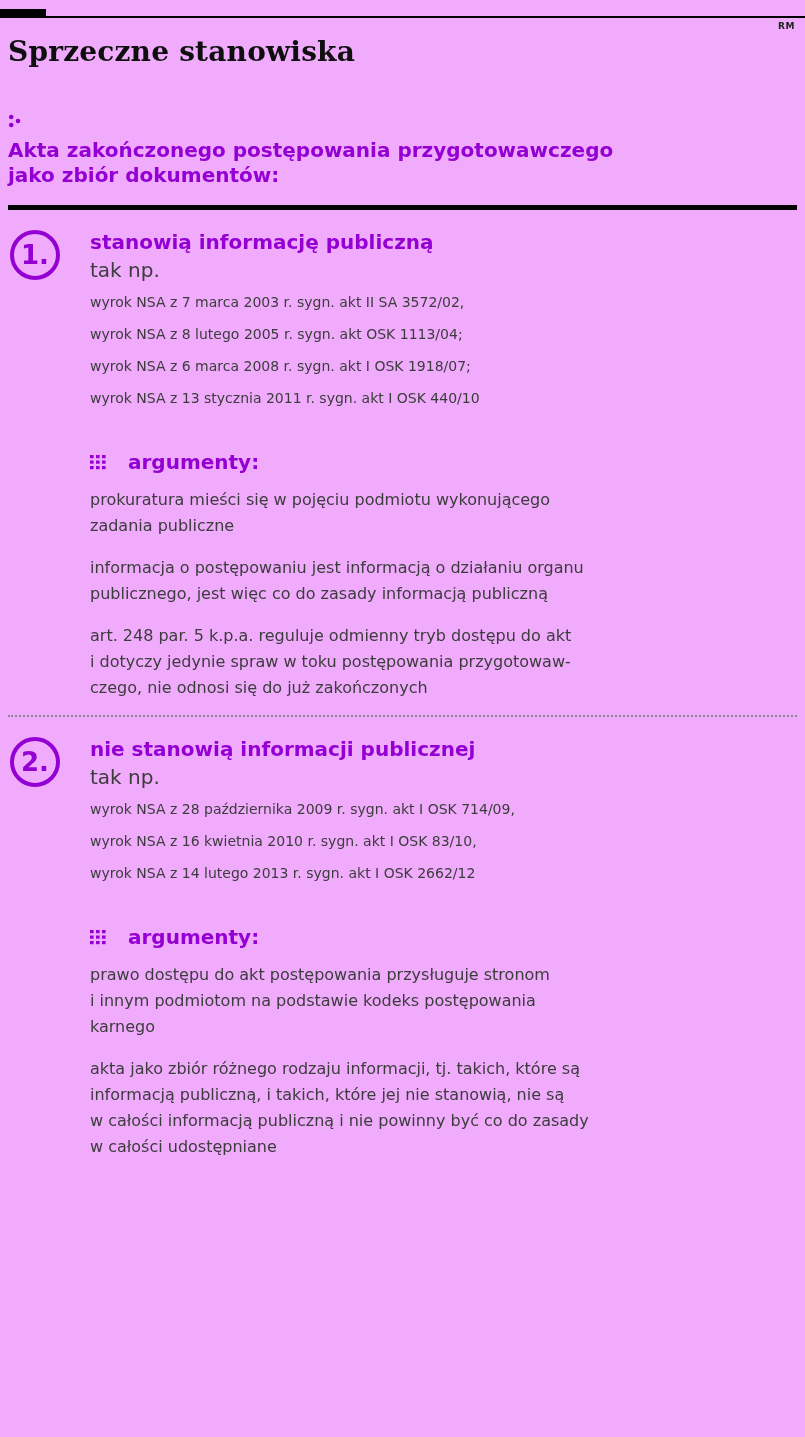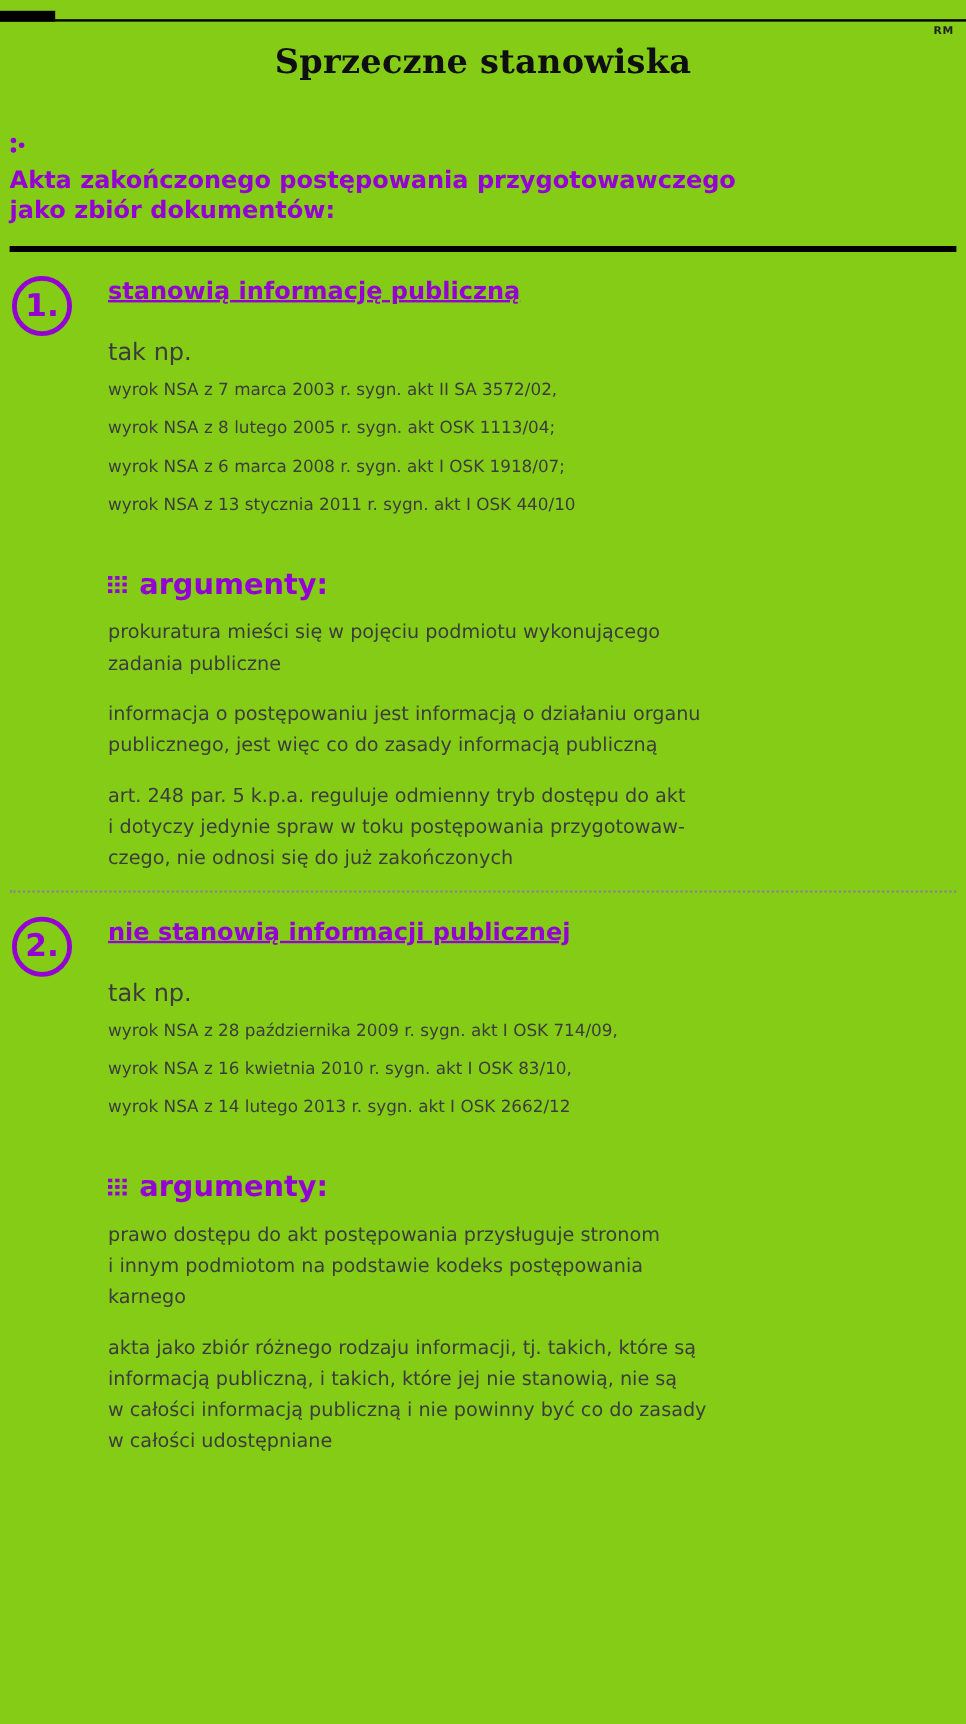--- a/index.html
+++ b/index.html
@@ -12,21 +12,21 @@
     font-family:"DejaVu Sans","Liberation Sans",sans-serif;
     color:var(--text);
     width:805px;
   }
   .page{
     width:805px;
     height:1437px;
     overflow:hidden;
     padding:0 8px;
     position:relative;
-    background:#84cc16;
+    background:#f0abfc;
   }
   
   .top-rule{
     margin:8px -8px 0 -8px;
     height:10px;
     border-bottom:2px solid #000;
     position:relative;
   }
   .top-rule-block{
     position:absolute;
@@ -45,21 +45,20 @@
     margin-top:3px;
     padding-right:2px;
   }
   .title{
     font-family:"DejaVu Serif","Liberation Serif",serif;
     font-size:28px;
     font-weight:bold;
     color:#0f0f0f;
     margin:4px 0 0 0;
     letter-spacing:0.2px;
-    text-align:center;
   }
   .lead{
     display:flex;
     align-items:flex-start;
     gap:8px;
     margin-top:40px;
     flex-direction:column;
   }
   .lead-icon{
     flex:none;
@@ -98,24 +97,23 @@
     font-weight:bold;
     font-size:26px;
     line-height:1;
   }
   .item-title{
     margin:10px 0 0 0;
     color:var(--accent);
     font-weight:bold;
     font-size:20px;
     line-height:24px;
-    text-decoration:underline;
   }
   .intro{
-    margin-top:23px;
+    margin-top:0;
     font-size:20px;
     line-height:32px;
   }
   .cases{
     font-size:14px;
     line-height:32px;
     white-space:pre-line;
   }
   .args-header{
     display:flex;
@@ -123,21 +121,22 @@
     gap:9px;
     margin-top:36px;
   }
   .grid-icon{
     flex:none;
     color:var(--accent);
   }
   .args-label{
     color:var(--accent);
     font-weight:bold;
-    font-size:24px;
+    font-size:20px;
+    margin-left:12px;
   }
   .arg{
     margin:16px 0 0 0;
     font-size:16px;
     line-height:26px;
     white-space:pre-line;
   }
   .arg:first-of-type{margin-top:13px;}
   .dotted-rule{
     border:none;

